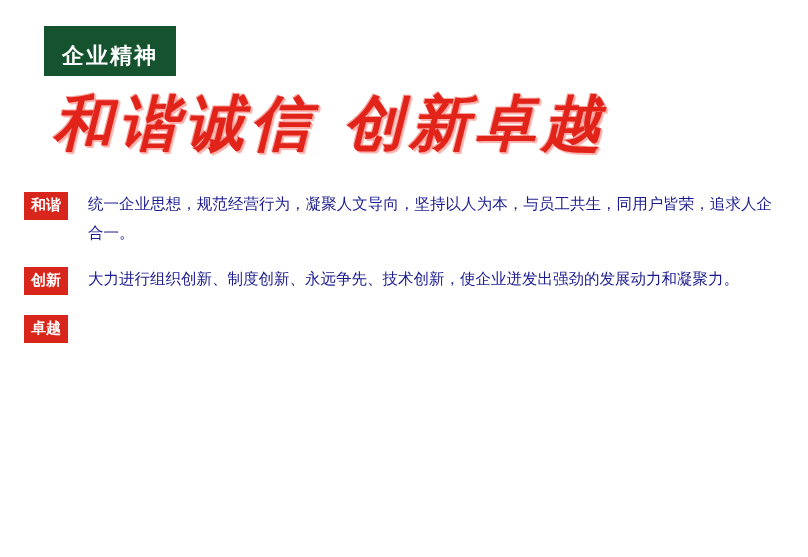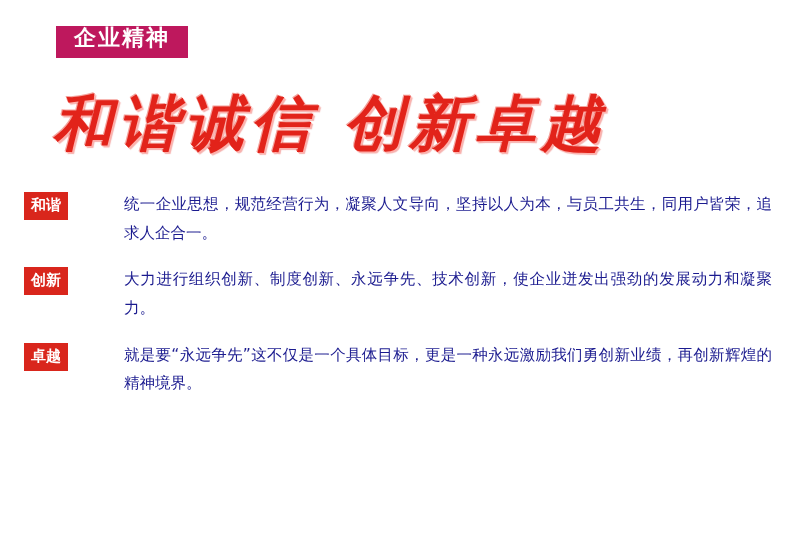--- a/index.html
+++ b/index.html
@@ -17,28 +17,28 @@
     position: relative;
     width: 808px;
     height: 557px;
     box-sizing: border-box;
     padding: 0;
   }
 
   
   .header-badge {
     position: absolute;
-    left: 56px;
+    left: 44px;
     top: 26px;
-    background: #be185d;
+    background: #14532d;
     color: #ffffff;
     font-size: 22px;
     font-weight: bold;
     letter-spacing: 2px;
-    padding: 1px 18px 9px 18px;
+    padding: 19px 18px 9px 18px;
     line-height: 1;
     white-space: nowrap;
   }
 
   
   .slogan {
     position: absolute;
     left: 0;
     top: 92px;
     width: 660px;
@@ -64,36 +64,35 @@
     top: 190px;
     width: 808px;
   }
   .item {
     display: flex;
     align-items: flex-start;
     margin-bottom: 18px;
     padding-left: 24px;
     padding-right: 36px;
     box-sizing: border-box;
-    gap: 48px;
   }
   .item-tag {
     flex: 0 0 auto;
     background: #d9261c;
     color: #ffffff;
     font-size: 15px;
     font-weight: bold;
     line-height: 1;
     padding: 6px 7px 7px 7px;
     margin-top: 2px;
     white-space: nowrap;
   }
   .item-text {
     flex: 1 1 auto;
-    margin-left: 8px;
+    margin-left: 20px;
     color: #1b1b8f;
     font-size: 15.5px;
     line-height: 1.85;
     text-align: justify;
   }
 </style>
 </head>
 <body>
 
 <div class="page">
@@ -110,17 +109,16 @@
     </div>
 
 
     <div class="item">
       <span class="item-tag">创新</span>
       <span class="item-text">大力进行组织创新、制度创新、永远争先、技术创新，使企业迸发出强劲的发展动力和凝聚力。</span>
     </div>
 
     <div class="item">
       <span class="item-tag">卓越</span>
-      <span class="item-text">就是要“永远争先”这不仅是一个具体目标，更是一种永远激励我们勇创新业绩，再创新辉煌的精神境界。</span>
     </div>
 
   </div>
 </div>
 
 </body></html>

